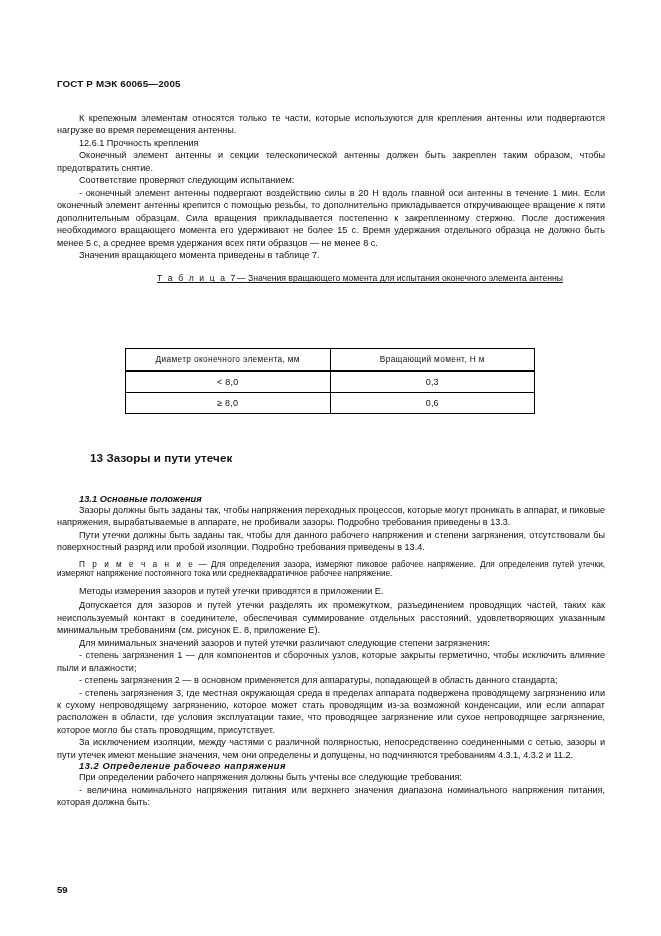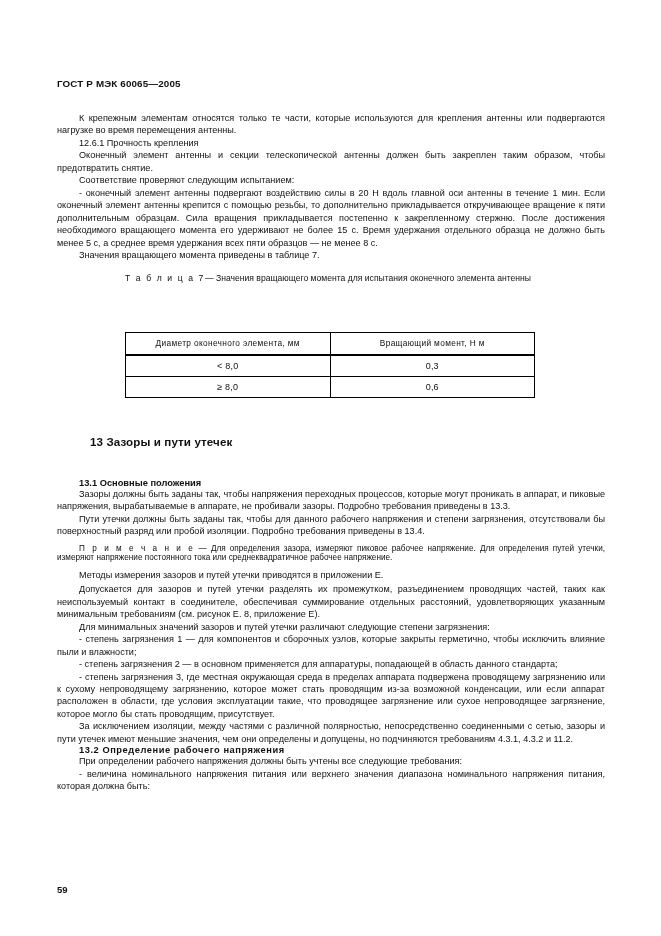--- a/index.html
+++ b/index.html
@@ -65,29 +65,31 @@
     font-size: 11.6px;
     font-weight: bold;
     letter-spacing: 0.1px;
     text-indent: 22px;
   }
   h3.subsection {
     margin: 0;
     font-size: 9.3px;
     font-weight: bold;
     text-indent: 22px;
+    font-style: italic;
   }
   h3.subsection.wide { letter-spacing: 0.55px; }
 
   .table-caption {
     font-size: 8.6px;
     line-height: 11.2px;
-    margin: 0 0 0 68px;
+    margin: 0 0 16px 68px;
     width: 470px;
-    text-align: left;
+    text-align: center;
+    text-decoration: underline;
   }
   table.tbl {
     border-collapse: collapse;
     margin-left: 68px;
     width: 410px;
     table-layout: fixed;
     margin-top: 40px;
   }
   table.tbl td, table.tbl th {
     border: 1px solid #000000;

